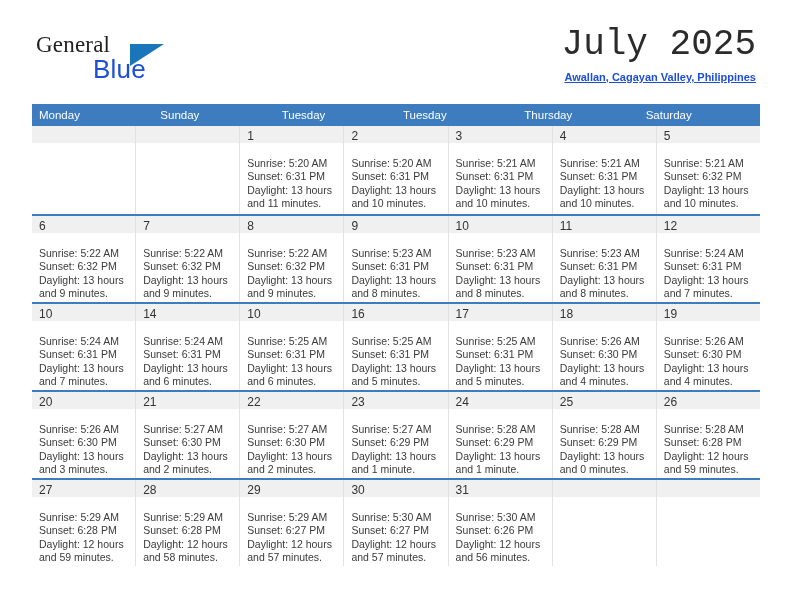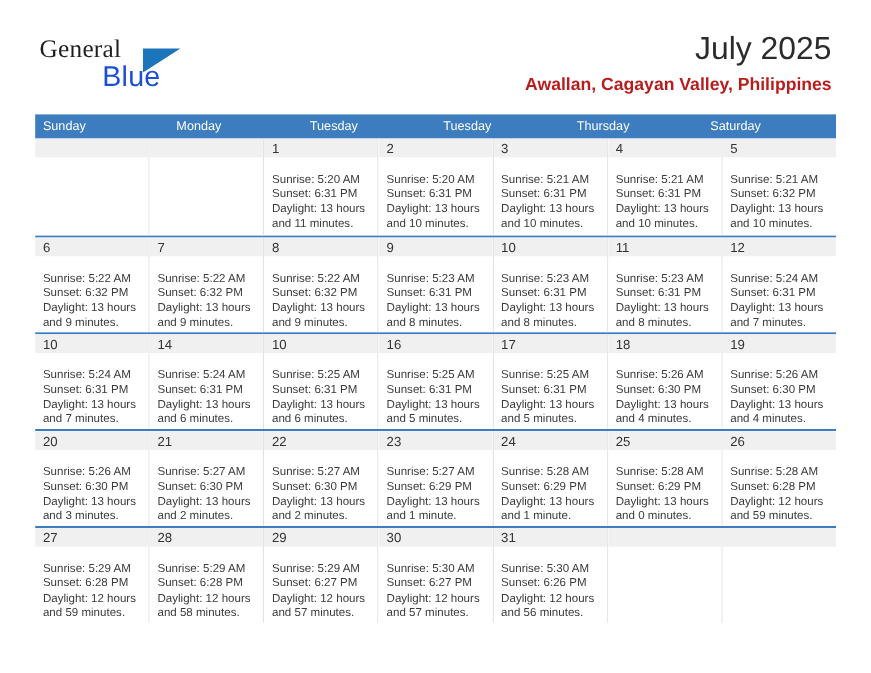--- a/index.html
+++ b/index.html
@@ -66,33 +66,35 @@
     border-bottom: 22px solid transparent;
   }
 
   .title-block {
     position: absolute;
     right: 0;
     top: 0;
     text-align: right;
   }
   .cal-title {
-    font-size: 29px;
+    font-size: 36px;
     font-weight: 400;
     color: #2b2b2b;
     line-height: 34px;
     white-space: nowrap;
+    font-family: Liberation Mono, monospace;
   }
   .cal-subtitle {
     margin-top: 7px;
-    font-size: 16px;
+    font-size: 11px;
     font-weight: 700;
-    color: #b91c1c;
+    color: #1d4ed8;
     line-height: 17px;
     white-space: nowrap;
+    text-decoration: underline;
   }
 
   
   .calendar {
     position: absolute;
     left: 32px;
     top: 104px;
     width: 728px;
   }
   .weekday-row {
@@ -171,22 +173,22 @@
 
     <div class="title-block">
       <div class="cal-title">July 2025</div>
       <div class="cal-subtitle">Awallan, Cagayan Valley, Philippines</div>
     </div>
 
   </div>
 
   <div class="calendar">
     <div class="weekday-row" id="weekday-row">
+        <div class="weekday">Monday</div>
         <div class="weekday">Sunday</div>
-        <div class="weekday">Monday</div>
         <div class="weekday">Tuesday</div>
         <div class="weekday">Tuesday</div>
         <div class="weekday">Thursday</div>
         <div class="weekday">Saturday</div>
       </div>
     <div id="weeks-container">
         <div class="week">
           <div class="day empty">
             <div class="day-num-band"><span class="day-num"></span></div>
           </div>

